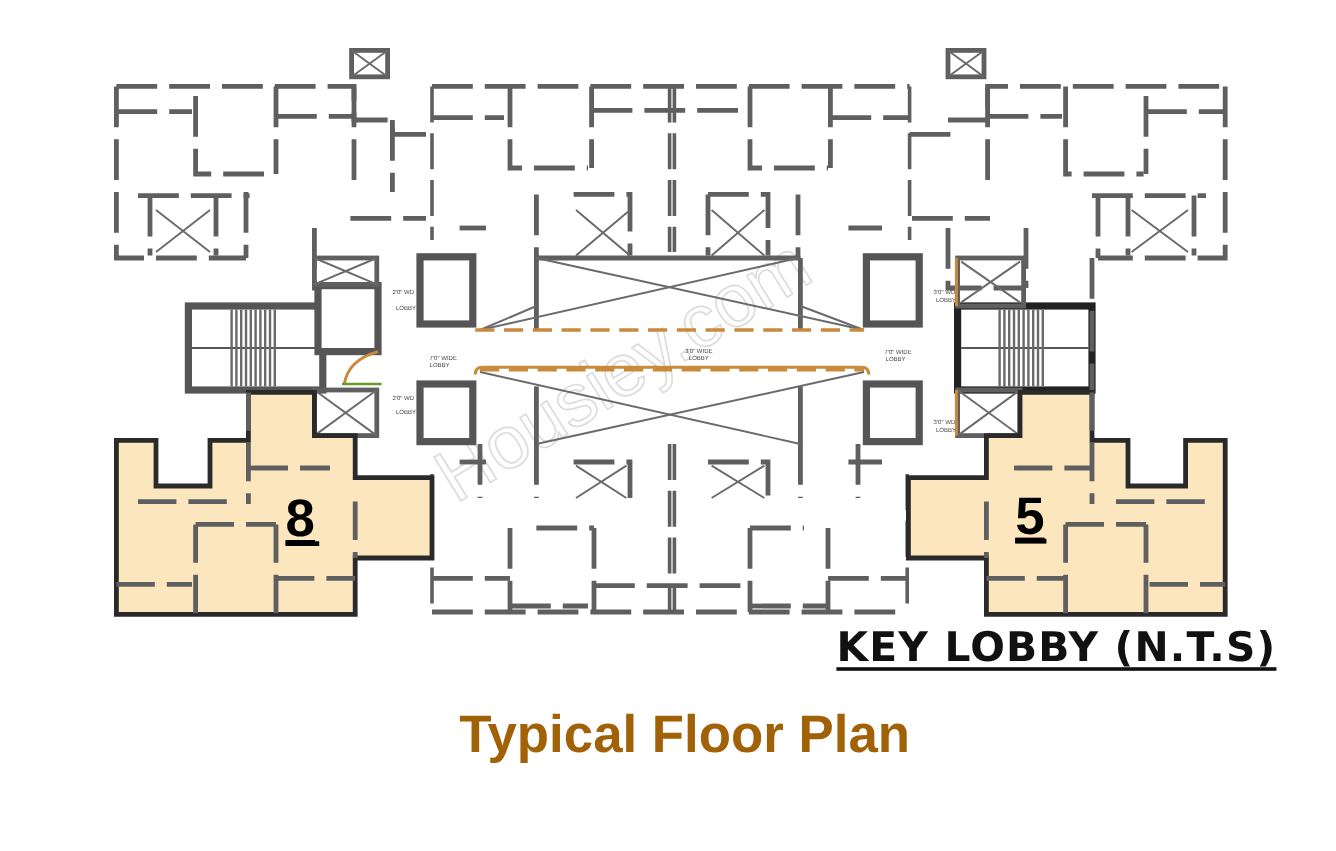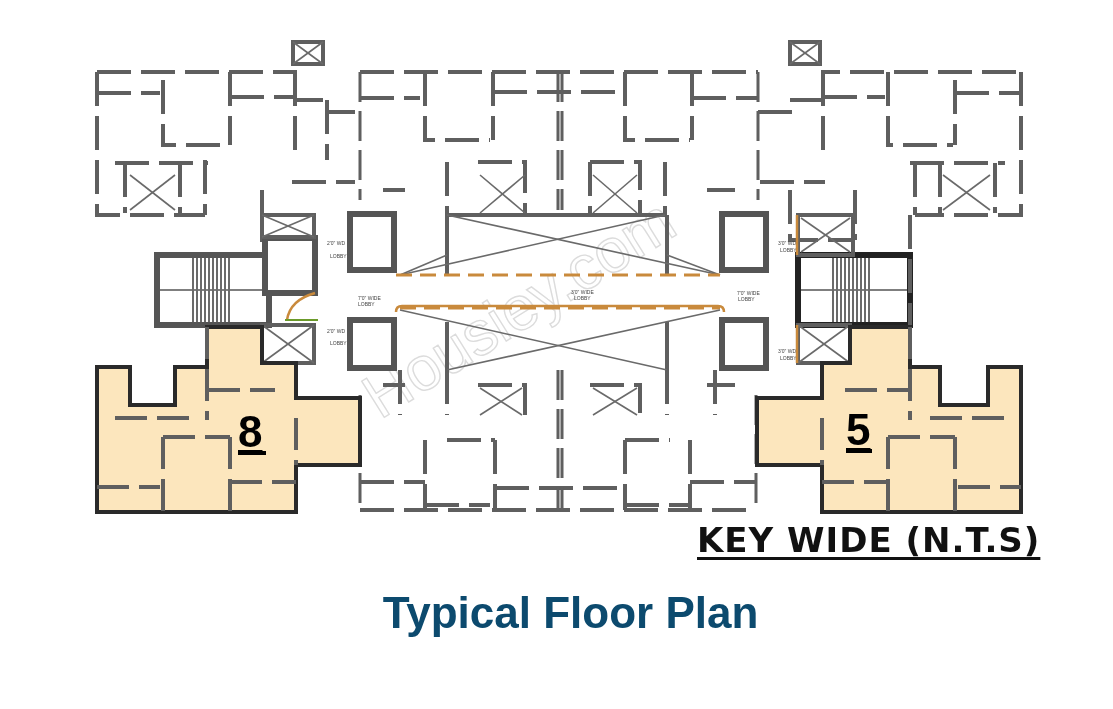--- a/index.html
+++ b/index.html
@@ -12,21 +12,21 @@
     .xline { stroke: #6a6a6a; stroke-width: 1.6; fill: none; }
     .orange { stroke: #c98a3c; stroke-width: 2.5; fill: none; }
     .orange-dash { stroke: #c98a3c; stroke-width: 3; fill: none; stroke-dasharray: 16 8; }
     .unit { fill: #fce6bd; stroke: #2a2a2a; stroke-width: 4; }
     .unit-inner { stroke: #5f5f5f; stroke-width: 4; fill: none; stroke-dasharray: 32 10; }
     .stair { stroke: #6a6a6a; stroke-width: 2; }
     .tiny { font-family: "Liberation Sans", sans-serif; font-size: 5px; fill: #444; }
     .unit-num { font-family: "Liberation Sans", sans-serif; font-size: 44px; font-weight: bold; fill: #000; text-decoration: underline; }
     .watermark { font-family: "Liberation Sans", sans-serif; font-size: 62px; fill: none; stroke: #d6d6d6; stroke-width: 1.4; opacity: 0.85; }
     .key-plan { position: absolute; left: 697px; top: 520px; font-family: "DejaVu Sans", sans-serif; font-weight: bold; font-size: 34px; letter-spacing: 1px; color: #111; text-decoration: underline; text-decoration-thickness: 3px; text-underline-offset: 5px; white-space: nowrap; }
-    .title { position: absolute; left: 0; width: 1113px; top: 588px; text-align: center; font-family: "Liberation Sans", sans-serif; font-weight: bold; font-size: 44px; color: #0c4a6e; }
+    .title { position: absolute; left: 0; width: 1113px; top: 588px; text-align: center; font-family: "Liberation Sans", sans-serif; font-weight: bold; font-size: 44px; color: #a16207; }
     .title span { display: inline-block; margin-left: 28px; }
   </style>
 </head>
 <body>
 
 <svg id="plan" viewBox="0 0 1113 709" xmlns="http://www.w3.org/2000/svg">
 
   <g transform="translate(380,420) rotate(-32)">
     <text class="watermark" x="0" y="0">Housiey.com</text>
   </g>
@@ -257,14 +257,14 @@
     <path class="unit-inner" d="M822 418 V465"></path>
     <path class="unit-inner" d="M845 390 H910"></path>
     <path class="unit-inner" d="M910 327 V420"></path>
     <path class="unit-inner" d="M930 418 H1005"></path>
     <text class="unit-num" x="846" y="445">5</text>
     <line x1="846" y1="451" x2="872" y2="451" stroke="#000" stroke-width="4"></line>
   </g>
 
 </svg>
 
-<div class="key-plan">KEY WIDE (N.T.S)</div>
+<div class="key-plan">KEY LOBBY (N.T.S)</div>
 <div class="title"><span>Typical Floor Plan</span></div>
 
 </body></html>

